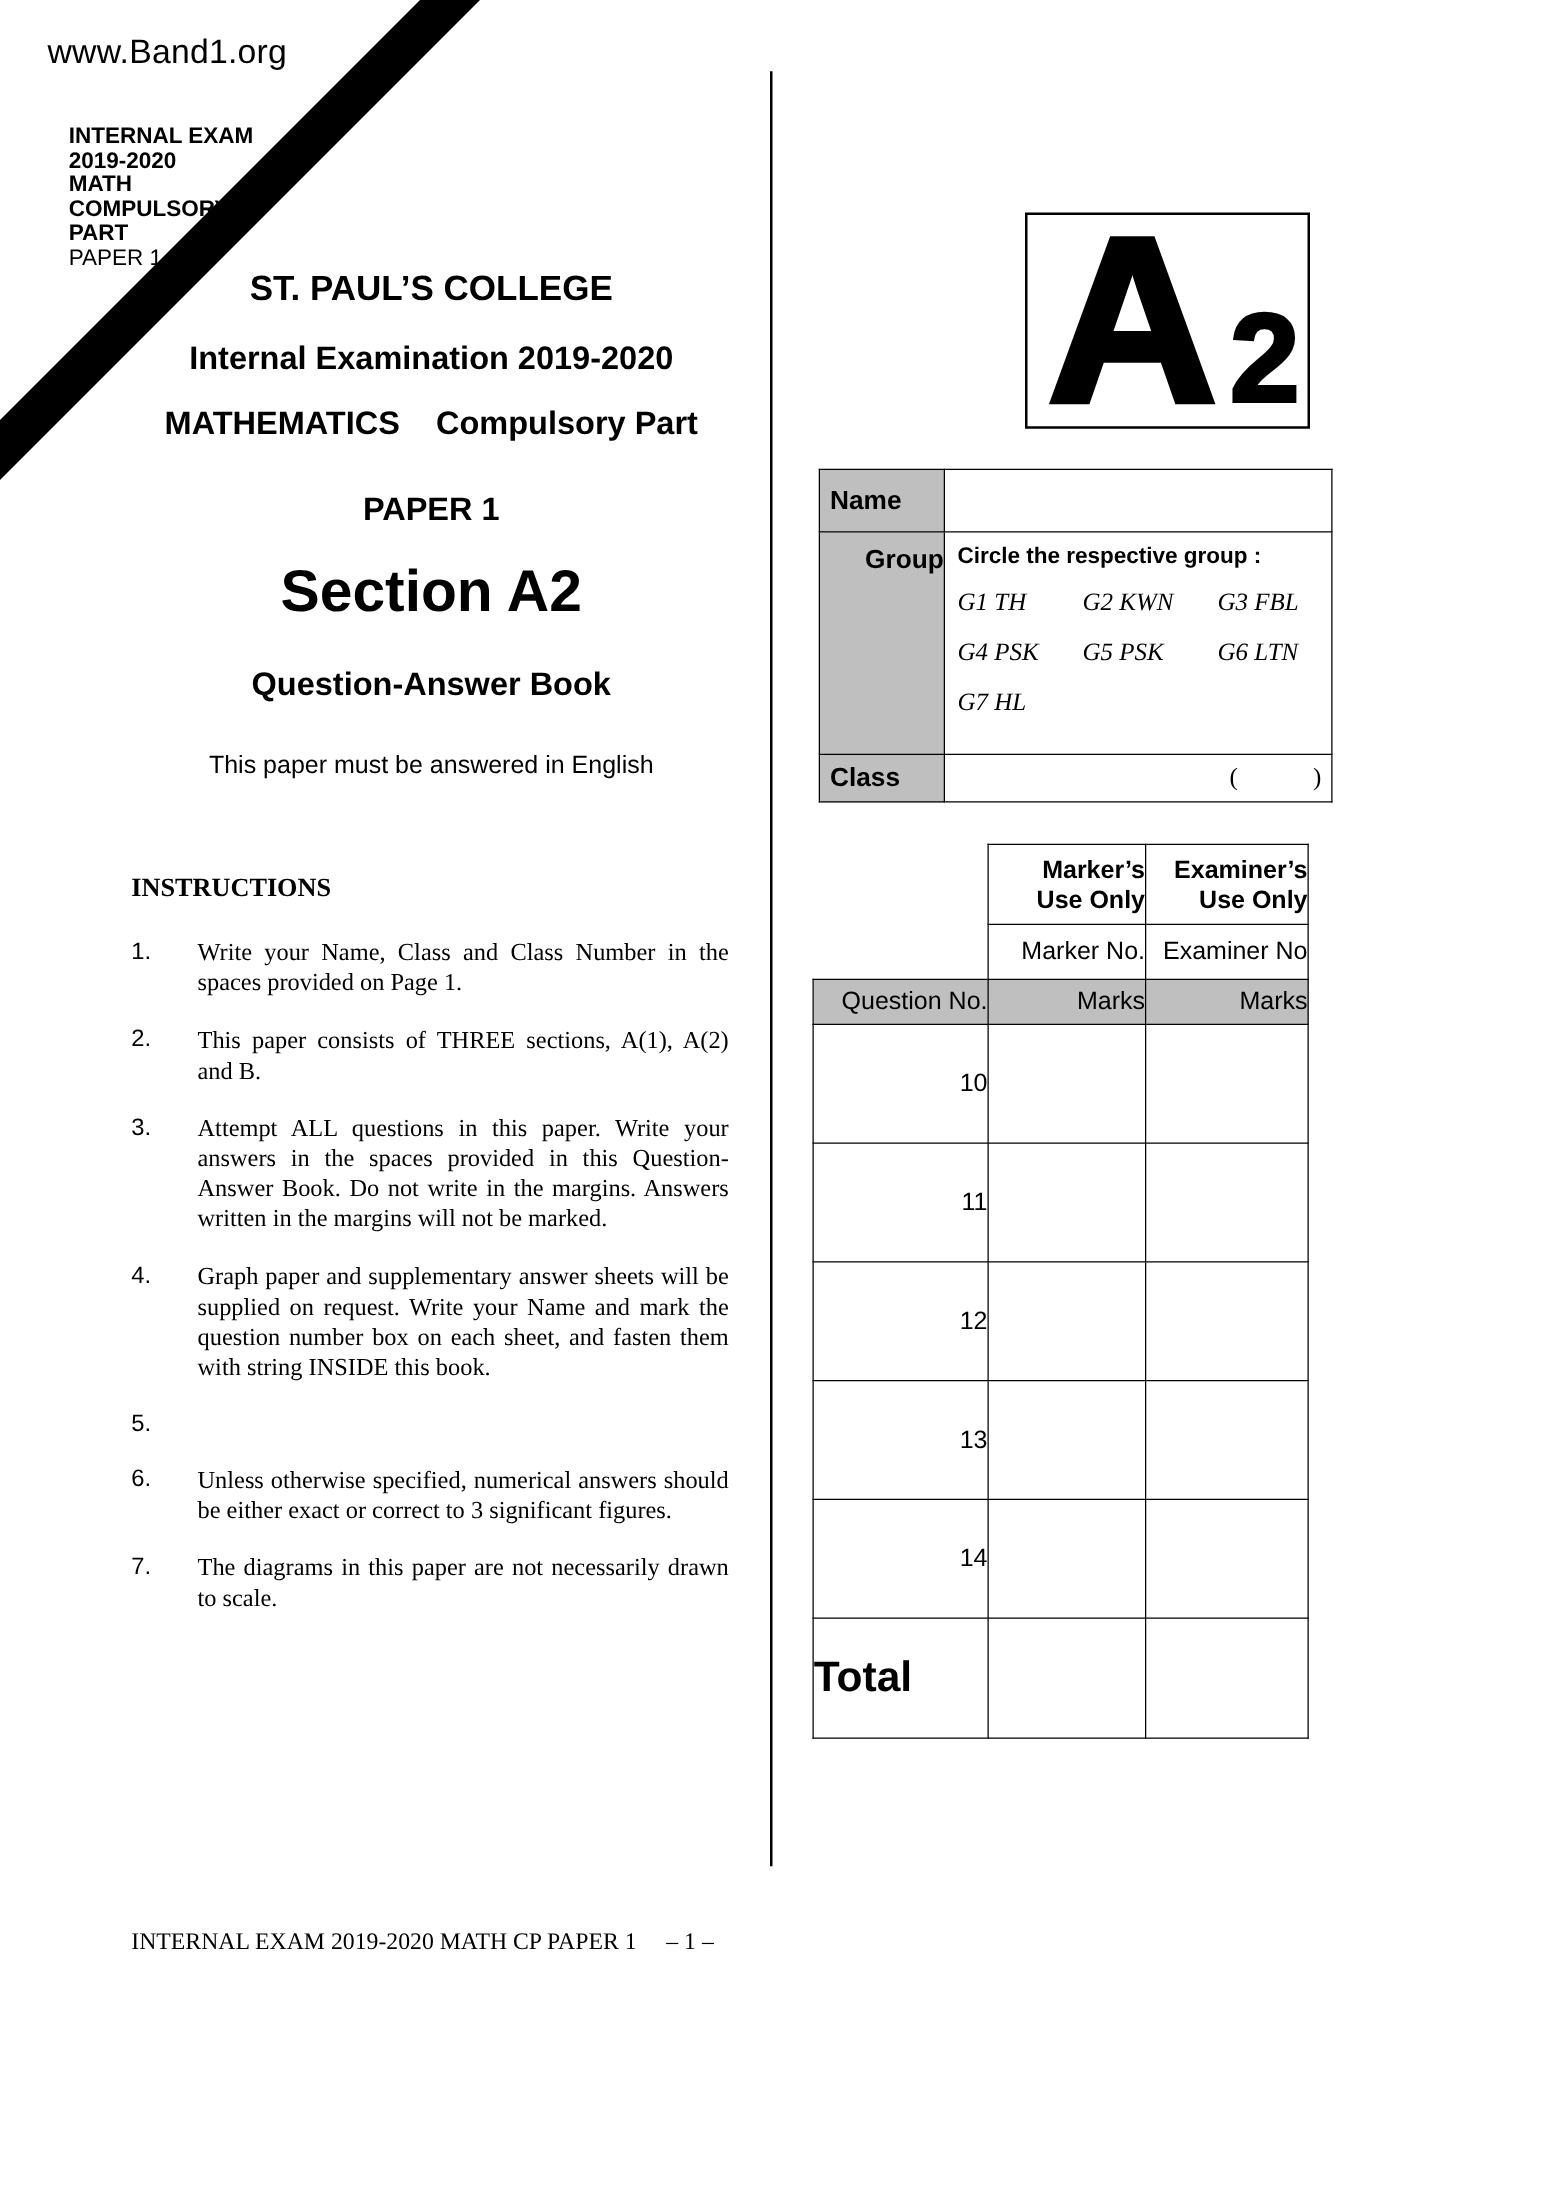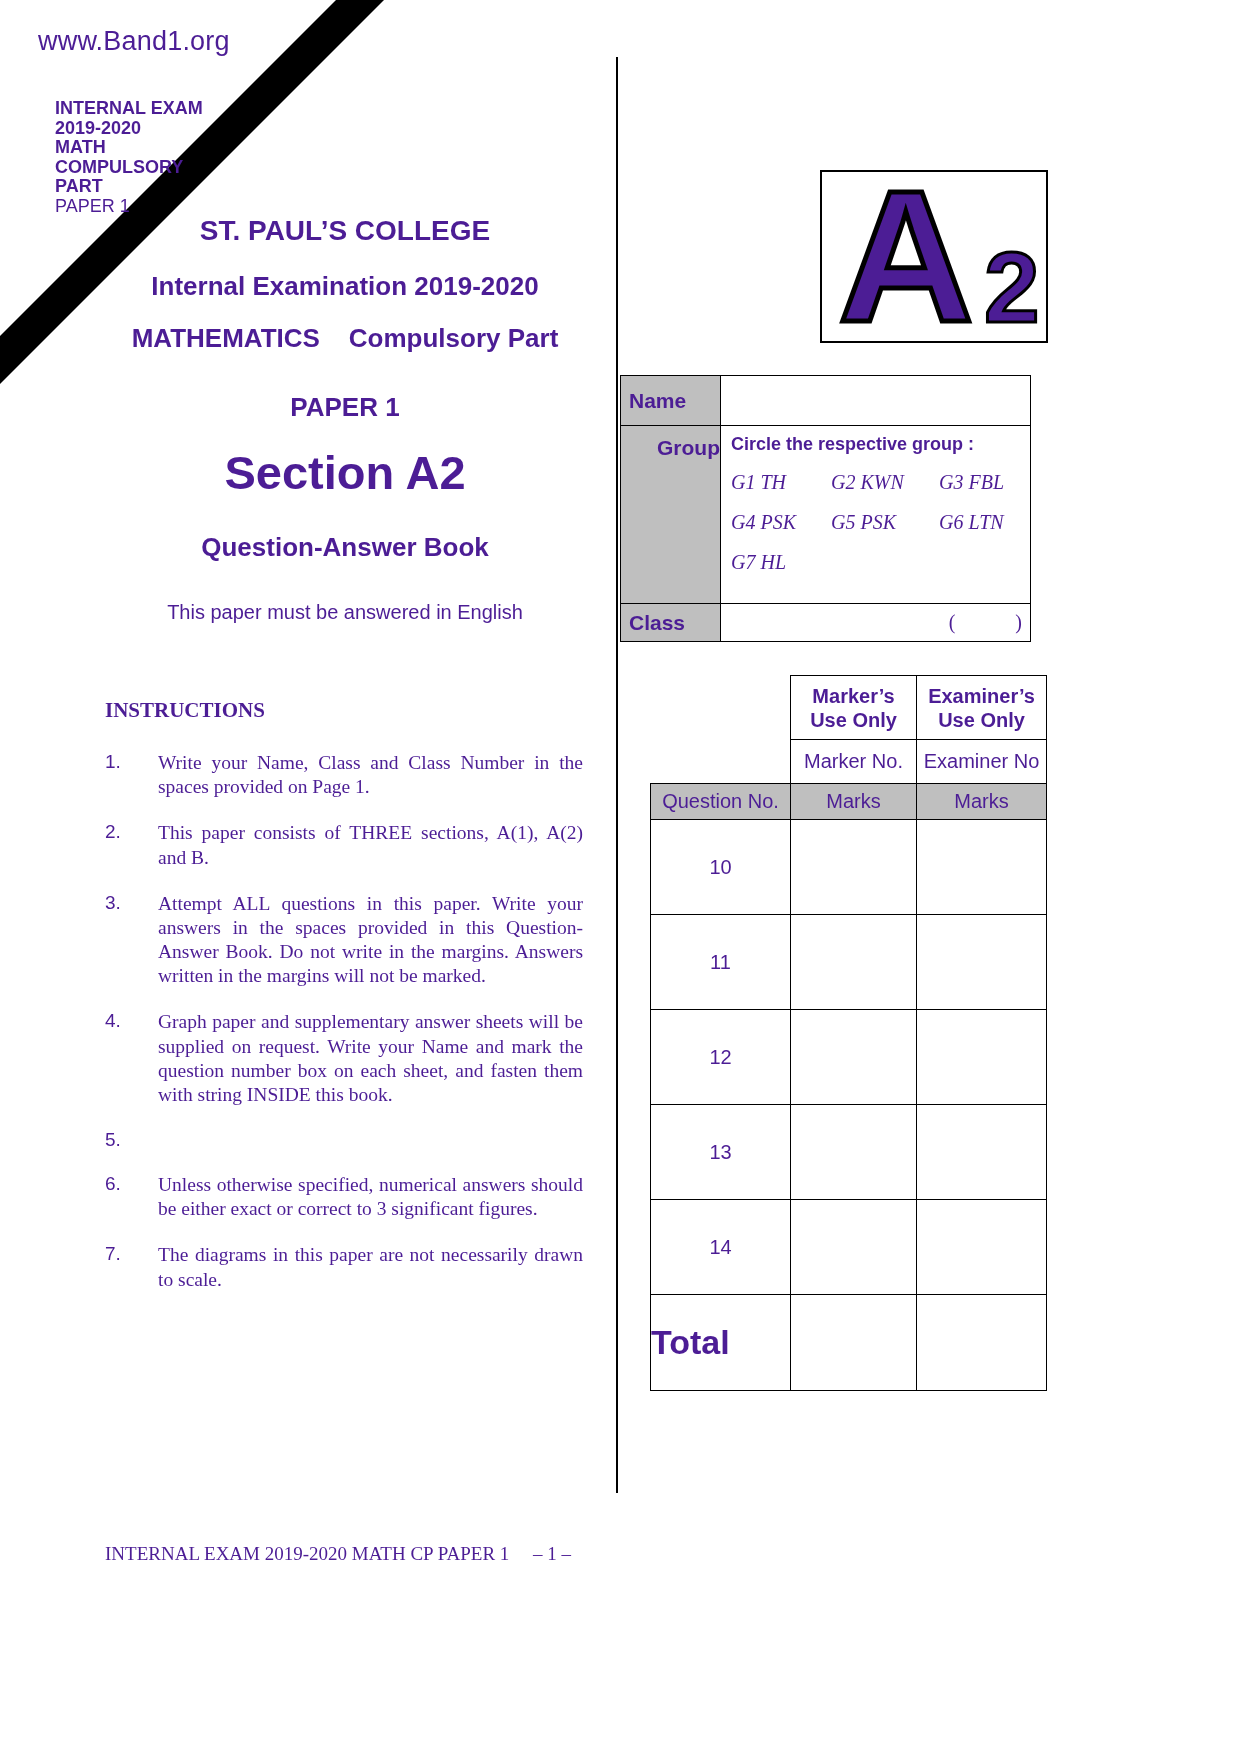--- a/index.html
+++ b/index.html
@@ -1,19 +1,19 @@
 <!DOCTYPE html>
 <html><head>
 <meta charset="utf-8">
 <style>
   * { margin:0; padding:0; box-sizing:border-box; }
   html,body { background:#ffffff; }
   .page {
     position:relative; width:1240px; height:1754px; background:#ffffff;
-    font-family:"Liberation Sans", sans-serif; color:#4c1d95; overflow:hidden;
+    font-family:"Liberation Sans", sans-serif; color:#000000; overflow:hidden;
   }
 
   
   .stripe-svg { position:absolute; left:0; top:0; }
 
   
   .watermark { position:absolute; left:38px; top:26px; font-size:27px; letter-spacing:0.2px; }
 
   
   .corner-label { position:absolute; left:55px; top:99px; font-size:18px; line-height:19.5px; }
@@ -37,21 +37,21 @@
   .h-subject { top:323px; font-size:26px; font-weight:bold; white-space:pre; }
   .h-paper { top:392px; font-size:26px; font-weight:bold; }
   .h-section { top:445px; font-size:47px; font-weight:bold; }
   .h-book { top:532px; font-size:26px; font-weight:bold; }
   .h-note { top:601px; font-size:20px; font-weight:normal; }
 
   
   .vrule { position:absolute; left:616px; top:57px; width:2px; height:1436px; background:#000; }
 
   
-  .info-table { position:absolute; left:620px; top:375px; border-collapse:collapse; }
+  .info-table { position:absolute; left:655px; top:375px; border-collapse:collapse; }
   .info-table td { border:1px solid #000; vertical-align:middle; }
   .info-table td.lbl { background:#bfbfbf; font-weight:bold; font-size:21px; padding-left:8px; }
   .info-table tr.r-name td { height:50px; }
   .info-table tr.r-group td { height:178px; }
   .info-table tr.r-class td { height:38px; }
   .info-table td.group-lbl { vertical-align:top; padding-top:10px;padding-left:36px; }
   .group-cell { vertical-align:top !important; padding:8px 6px 0 10px; }
   .group-instruction { font-size:18px; font-weight:bold; }
   .group-grid {
     display:grid; grid-template-columns:100px 108px 1fr; row-gap:17px; margin-top:16px;
@@ -66,21 +66,21 @@
   .instructions { position:absolute; left:105px; top:698px; width:478px; }
   .instr-title { font-family:"Liberation Serif", serif; font-weight:bold; font-size:21px; margin-bottom:28px; }
   .instr-item { display:flex; margin-bottom:22px; }
   .instr-num { width:53px; flex-shrink:0; font-size:19px; }
   .instr-text {
     flex:1; font-family:"Liberation Serif", serif; font-size:19.5px; line-height:1.24; text-align:justify;
   }
 
   
   .marks-table { position:absolute; left:650px; top:675px; border-collapse:collapse; font-size:20px; }
-  .marks-table td { border:1px solid #000; text-align:center; vertical-align:middle; }
+  .marks-table td { border:1px solid #000; text-align:right; vertical-align:middle; }
   .marks-table td.ghost { border:none; background:#ffffff; }
   .marks-table tr.r-head td { height:64px; font-weight:bold; white-space:pre-line; line-height:1.2; }
   .marks-table tr.r-no td { height:44px; }
   .marks-table tr.r-gray td { height:36px; background:#bfbfbf; }
   .marks-table tr.r-q td { height:95px; }
   .marks-table tr.r-total td { height:96px; }
   .marks-table td.total-lbl { font-size:34px; font-weight:bold; text-align:left; }
 
   
   .footer-ref { position:absolute; left:105px; top:1543px; font-family:"Liberation Serif", serif; font-size:19px; }

